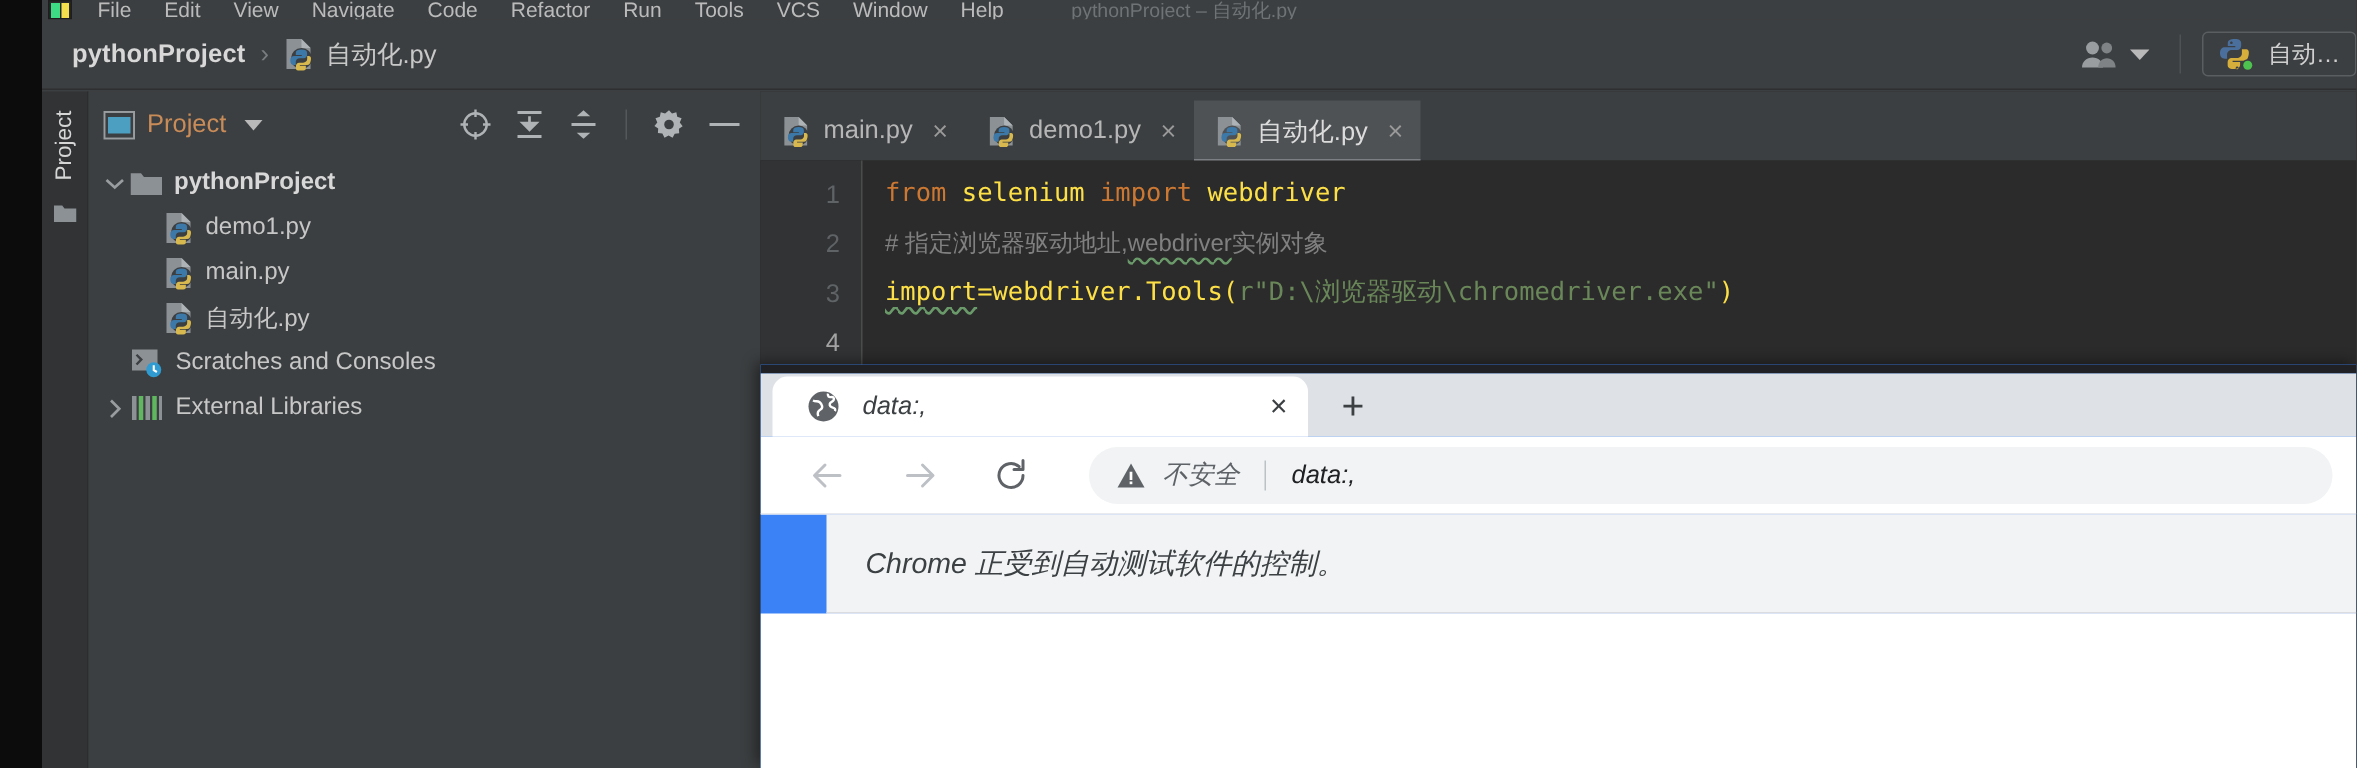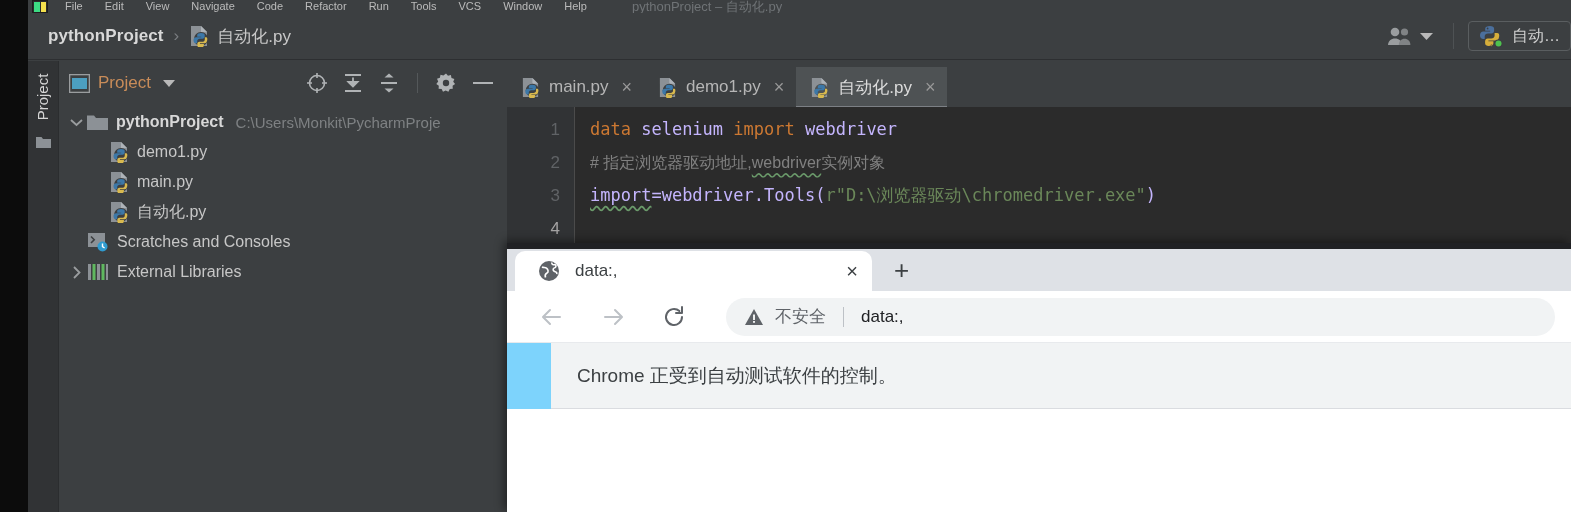--- a/index.html
+++ b/index.html
@@ -34,21 +34,21 @@
   }
   .logo-mini::before {
     content:""; position:absolute; left:1px; top:1px; width:6px; height:10px;
     background:#3ddc84;
   }
   .logo-mini::after {
     content:""; position:absolute; left:8px; top:1px; width:5px; height:10px;
     background:#f4e04d;
   }
   .menu-item {
-    color: #bbbbbb; font-size: 11px; padding: 0 11px;
+    color: #bbbbbb; font-size: 14px; padding: 0 11px;
     line-height: 13px; height: 13px; overflow: hidden;
     white-space: nowrap;
   }
   .win-title {
     color: #6f7376; font-size: 13px; margin-left: 34px;
     line-height: 13px; height: 13px; overflow: hidden; white-space: nowrap;
   }
 
   
   .navbar {
@@ -154,33 +154,34 @@
     text-align: right; padding-top: 6px;
   }
   .lineno { color: #606366; font-size: 17px; height: 33px; line-height: 33px; padding-right: 14px; }
   .lineno.cur { color: #a4a3a3; }
   .codelines {
     position: absolute; left: 69px; top: 0; right: 0; height: 405px;
     padding-top: 6px; font-family: "DejaVu Sans Mono", monospace; font-size: 17px;
   }
   .cline { height: 33px; line-height: 33px; white-space: pre; padding-left: 14px; }
   .kw { color: #cc7832; }
-  .plain { color: #c4b5fd; }
+  .plain { color: #fde047; }
   .comment { color: #808080; font-family: "Liberation Sans", sans-serif; font-size: 16px; }
   .str { color: #6a8759; }
   .underline-wave {
     text-decoration: underline; text-decoration-style: wavy;
     text-decoration-color: #6a9a6a; text-underline-offset: 4px;
   }
 
   
   .chrome {
     position: absolute; left: 507px; top: 243px; width: 1064px; height: 269px;
-    background: #7dd3fc; overflow: hidden;
+    background: #3b82f6; overflow: hidden;
     box-shadow: -3px -2px 9px rgba(0,0,0,.45);
+    font-style: italic;
   }
   .chrome-topbar { height: 6px; background: #202124; }
   .chrome-tabstrip {
     height: 42px; background: #dee1e6; position: relative; display: flex; align-items: flex-end;
     padding-left: 8px;
   }
   .ch-tab {
     display: flex; align-items: center; gap: 14px;
     height: 40px; width: 357px; background: #ffffff;
     border-radius: 10px 10px 0 0; padding: 0 14px 0 22px;
@@ -347,21 +348,20 @@
             <svg width="13" height="9" viewBox="0 0 13 9">
                 <path d="M1 2l5.5 5L12 2" fill="none" stroke="#9a9d9f" stroke-width="1.8"></path>
               </svg>
           </span>
           <span>
             <svg width="21" height="17" viewBox="0 0 21 17">
                 <path d="M0 1.5h7l2 2.5h12V16H0z" fill="#8c9196"></path>
               </svg>
           </span>
           <span class="node-label bold">pythonProject</span>
-          <span class="node-path">C:\Users\Monkit\PycharmProje</span>
         </div>
 
         <div class="tree-row">
           <span class="t-ind"></span>
           <span class="t-ind"></span>
           <span>
             <svg width="20" height="22" viewBox="0 0 20 22">
               <path d="M2 1h10l6 6v14H2z" fill="#8c9196"></path>
                 <path d="M12 1l6 6h-6z" fill="#aeb3b8"></path>
               <circle cx="12" cy="14" r="7" fill="#3c3f41"></circle>
@@ -484,21 +484,21 @@
 
       <div class="codearea">
         <div class="gutter">
           <div class="lineno">1</div>
           <div class="lineno">2</div>
           <div class="lineno">3</div>
           <div class="lineno cur">4</div>
         </div>
 
         <div class="codelines">
-          <div class="cline"><span class="kw">data</span><span class="plain"> selenium </span><span class="kw">import</span><span class="plain"> webdriver</span></div>
+          <div class="cline"><span class="kw">from</span><span class="plain"> selenium </span><span class="kw">import</span><span class="plain"> webdriver</span></div>
 
           <div class="cline"><span class="comment"># </span><span class="comment">指定浏览器驱动地址,</span><span class="comment underline-wave">webdriver</span><span class="comment">实例对象</span></div>
 
           <div class="cline"><span class="plain underline-wave">import</span><span class="plain">=webdriver.Tools(</span><span class="str">r"D:\浏览器驱动\chromedriver.exe"</span><span class="plain">)</span></div>
 
           <div class="cline"></div>
         </div>
       </div>
     </div>
   </div>

